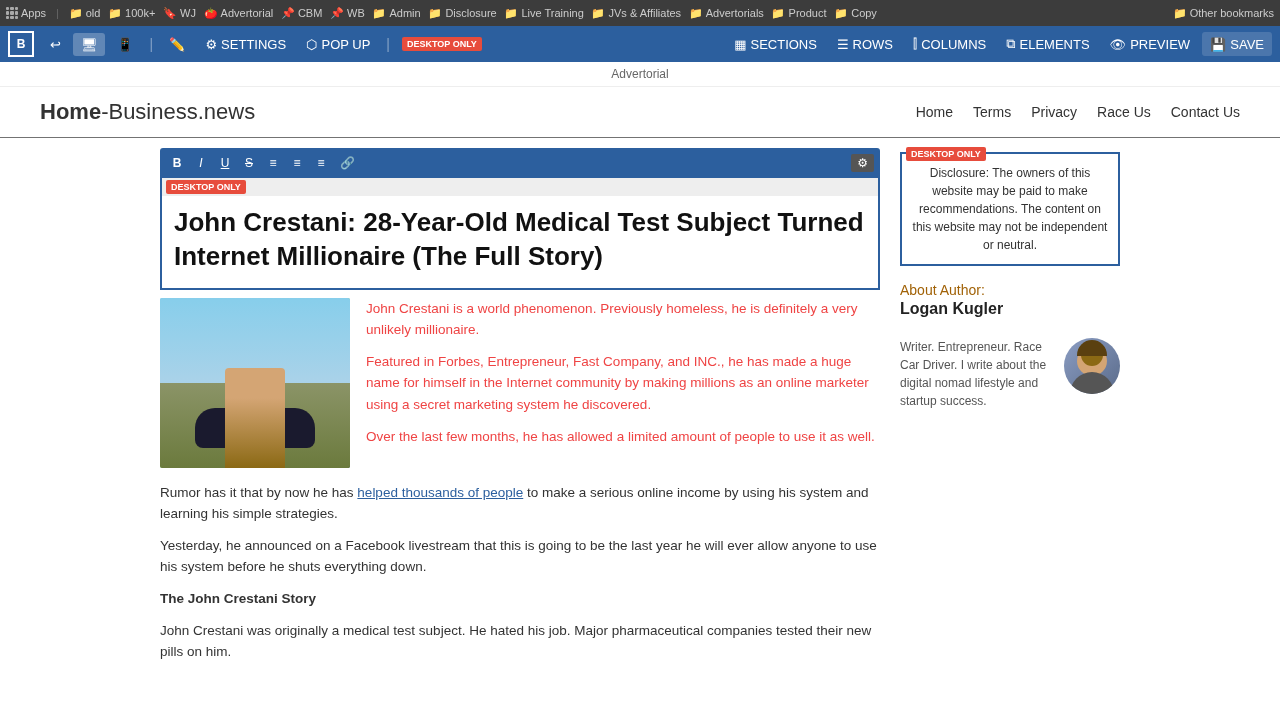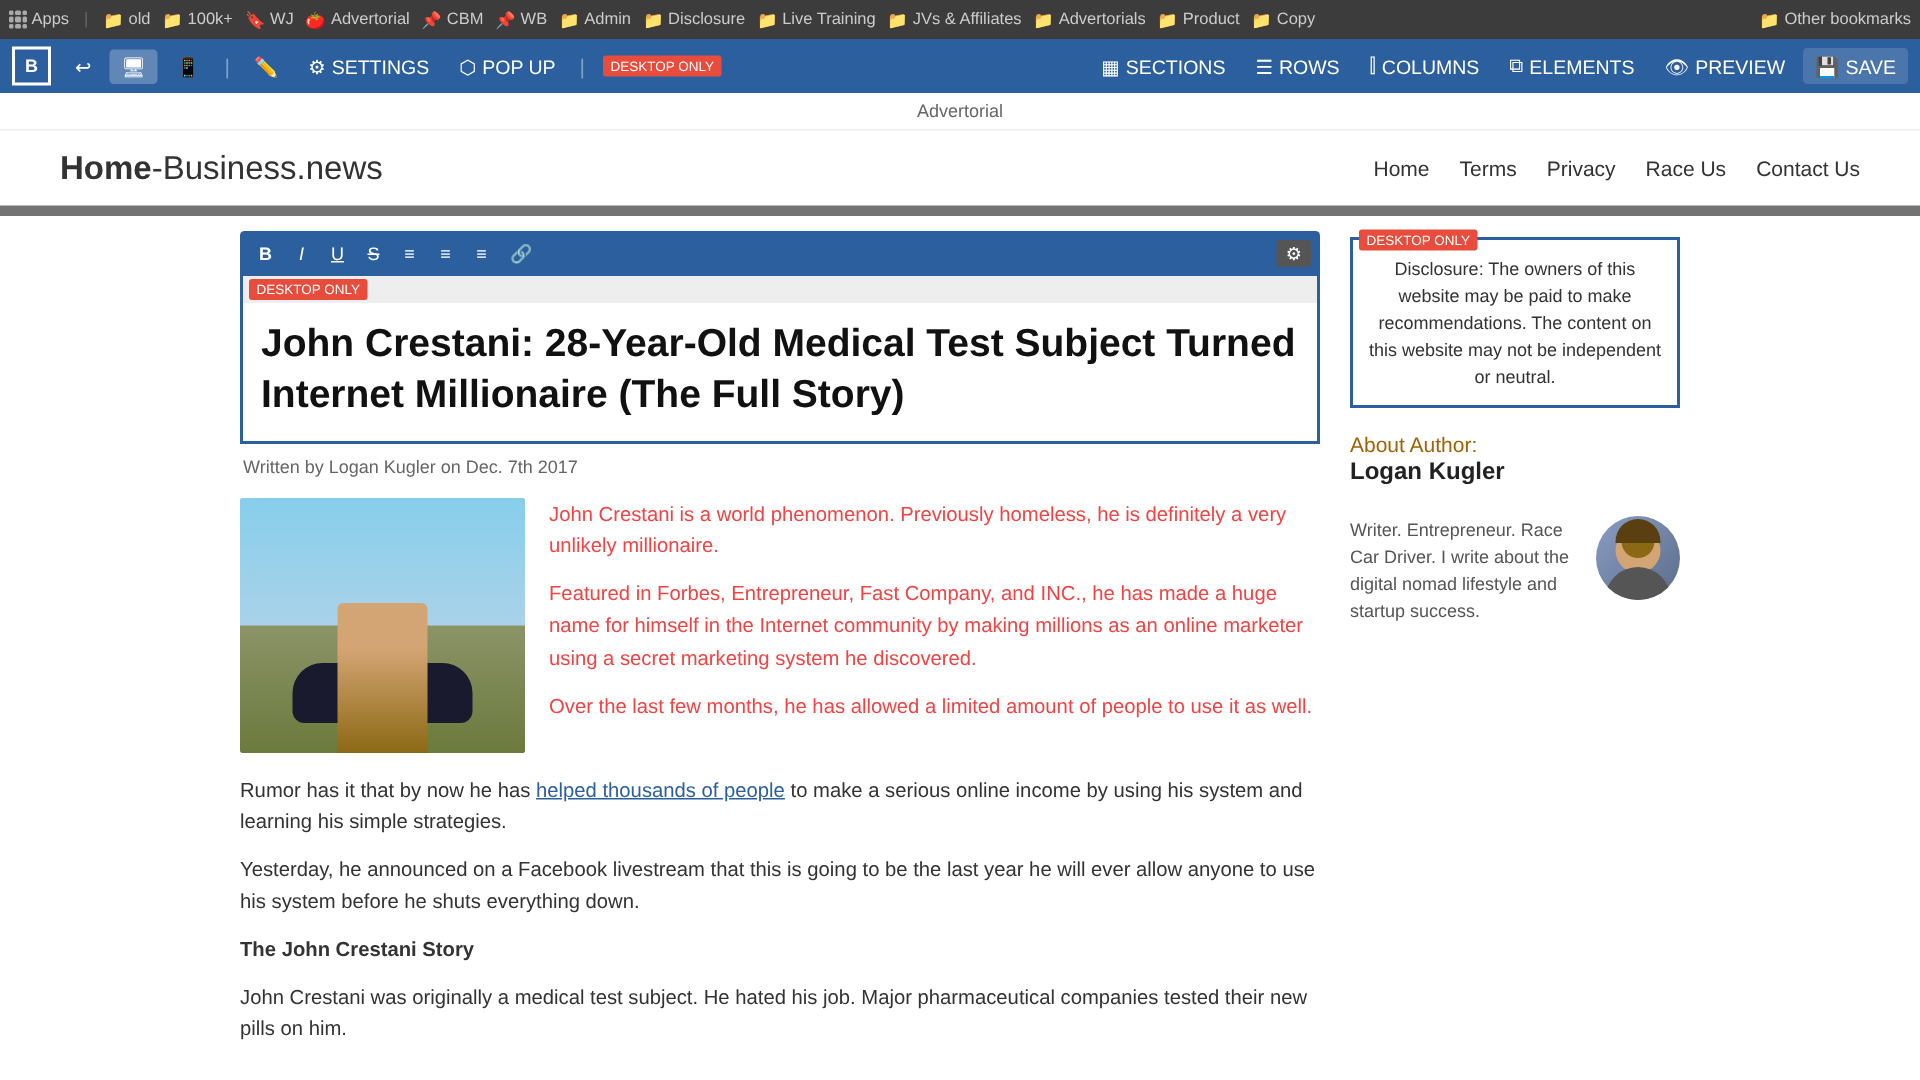--- a/index.html
+++ b/index.html
@@ -43,21 +43,21 @@
     .editor-toolbar .tool-btn.active { background: rgba(255,255,255,0.2); }
     .editor-toolbar .separator { color: rgba(255,255,255,0.4); margin: 0 4px; }
     .editor-toolbar .spacer { flex: 1; }
     .editor-toolbar .right-tools { display: flex; gap: 4px; }
 
     
     .desktop-only-badge {
       background: #e74c3c;
       color: white;
       font-size: 9px;
-      font-weight: normal;
+      font-weight: bold;
       padding: 2px 5px;
       border-radius: 2px;
       text-transform: uppercase;
       display: inline-block;
       text-align: right;
     }
 
     
     .page-wrapper {
       background: white;
@@ -72,21 +72,21 @@
       color: #666;
       border-bottom: 1px solid #eee;
     }
 
     
     .site-header {
       display: flex;
       align-items: center;
       justify-content: space-between;
       padding: 12px 40px;
-      border-bottom: 7px solid #737373;
+      border-bottom: 1px solid #737373;
     }
     .site-logo { font-size: 22px; color: #333; font-weight: normal; }
     .site-logo .home-part { font-weight: bold; }
     .site-logo .business-part { font-weight: normal; color: #333; }
     .site-nav { display: flex; gap: 20px; }
     .site-nav a { color: #333; text-decoration: none; font-size: 14px; }
 
     
     .main-content {
       display: flex;
@@ -455,21 +455,20 @@
 
       <div>
         <div style="display:flex;align-items:center;gap:6px;background:#eee;padding:2px 4px;border:2px solid #2c5f9e;border-bottom:none;border-top:none;">
           <span class="desktop-only-badge">DESKTOP ONLY</span>
         </div>
         <div class="article-title-box">
           <h1 class="article-title">John Crestani: 28-Year-Old Medical Test Subject Turned Internet Millionaire (The Full Story)</h1>
         </div>
       </div>
 
-      <p class="article-meta">Written by Logan Kugler on Dec. 7th 2017</p>
 
       <div class="article-body">
         <div class="article-image-placeholder">
 
           <div style="position:absolute;top:0;left:0;right:0;height:70%;background:linear-gradient(180deg,#87CEEB 0%,#b8d4e8 100%);"></div>
           <div style="position:absolute;bottom:0;left:0;right:0;height:50%;background:linear-gradient(180deg,#8B9467 0%,#6B7A3D 100%);"></div>
           <div class="car-shape"></div>
           <div class="image-figure"></div>
         </div>
         <div class="article-text-col">

